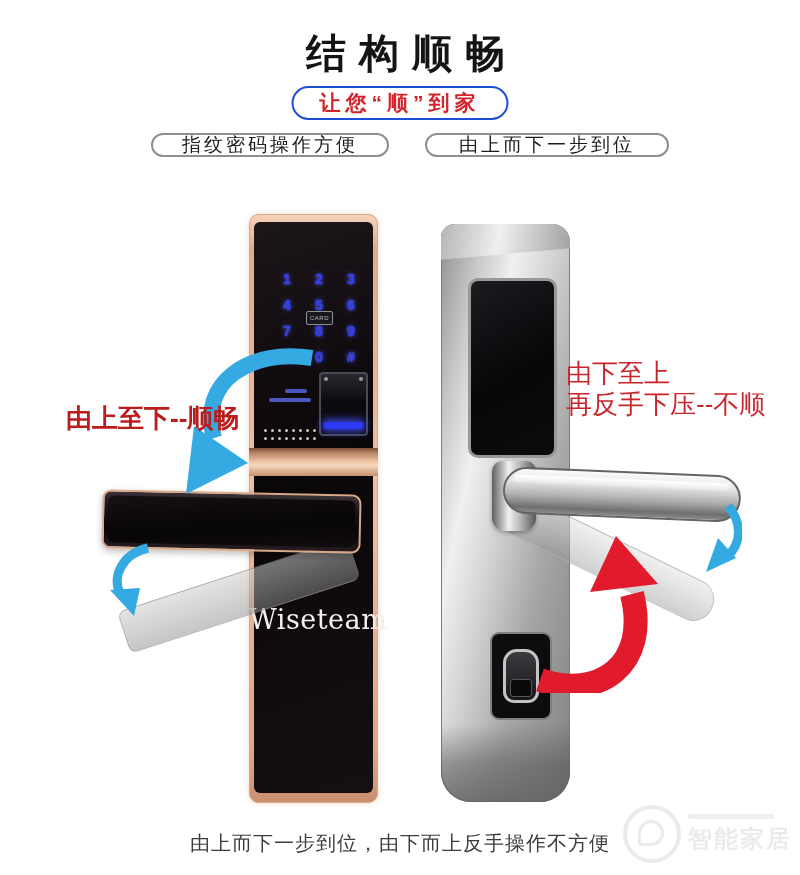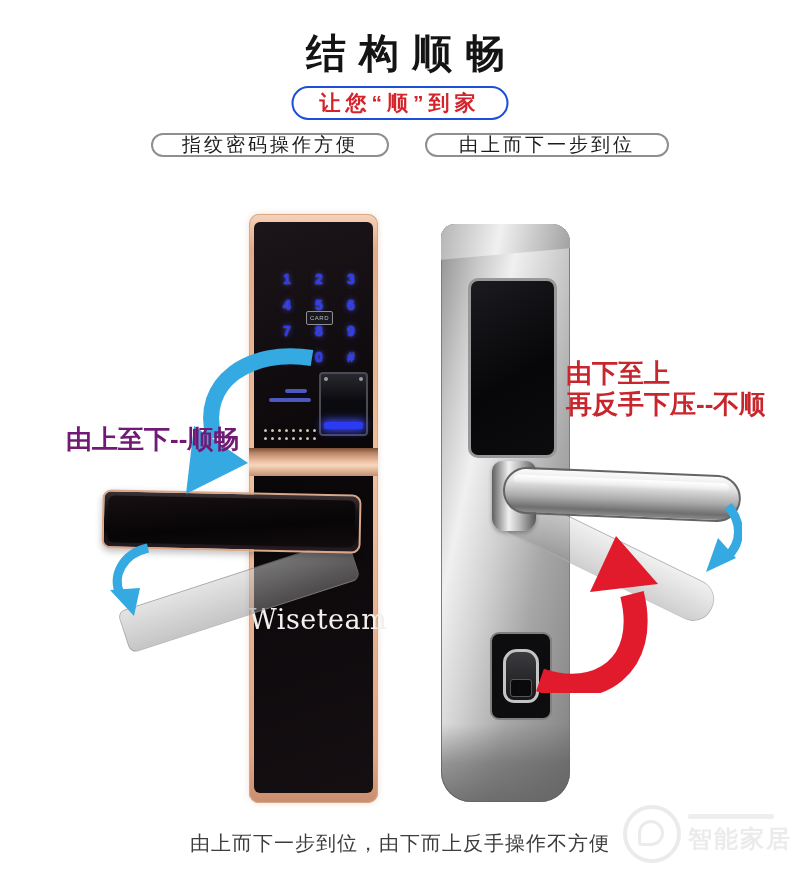--- a/index.html
+++ b/index.html
@@ -80,22 +80,22 @@
       background:linear-gradient(180deg,#fbfbfb 0%,#e4e4e4 28%,#ababab 62%,#6f6f6f 88%,#8a8a8a 100%);
       transform:rotate(2.4deg);transform-origin:0 50%;z-index:4;box-sizing:border-box;}
   .handle-right:after{content:"";position:absolute;left:8px;top:6px;right:10px;height:9px;border-radius:6px;
       background:linear-gradient(180deg,rgba(255,255,255,.95),rgba(255,255,255,0));}
   .ghost-right{position:absolute;left:505px;top:487px;width:228px;height:40px;border-radius:20px;
       background:linear-gradient(180deg,rgba(228,228,228,.55),rgba(150,150,150,.45));
       border:1px solid rgba(130,130,130,.35);transform:rotate(26deg);transform-origin:0 50%;z-index:2;}
 
   
   .arrow{position:absolute;z-index:5;}
-  .note-left{position:absolute;left:66px;top:422px;font-size:26px;font-weight:700;color:#701a75;z-index:6;white-space:nowrap;}
-  .note-right{position:absolute;left:566px;top:358px;font-size:26px;font-weight:700;color:#c8262d;line-height:31px;z-index:6;white-space:nowrap;}
+  .note-left{position:absolute;left:66px;top:401px;font-size:26px;font-weight:700;color:#b91c1c;z-index:6;white-space:nowrap;}
+  .note-right{position:absolute;left:566px;top:358px;font-size:26px;font-weight:400;color:#c8262d;line-height:31px;z-index:6;white-space:nowrap;}
 
   
   .caption{position:absolute;left:0;top:830px;width:100%;text-align:center;font-size:20px;color:#3d3d3d;letter-spacing:1px;}
   .wm{position:absolute;right:8px;bottom:12px;display:flex;align-items:center;gap:7px;opacity:.45;z-index:7;}
   .wm .circ{width:50px;height:50px;border:4px solid #d4d4d4;border-radius:50%;position:relative;}
   .wm .circ:after{content:"";position:absolute;left:11px;top:11px;width:20px;height:20px;border:3px solid #d4d4d4;border-radius:50% 50% 50% 4px;}
   .wm .txt{display:flex;flex-direction:column;gap:4px;}
   .wm .txt i{display:block;width:86px;height:5px;background:#dadada;border-radius:2px;}
   .wm .big{font-size:24px;font-weight:700;color:#d4d4d4;letter-spacing:2px;}
 </style>

